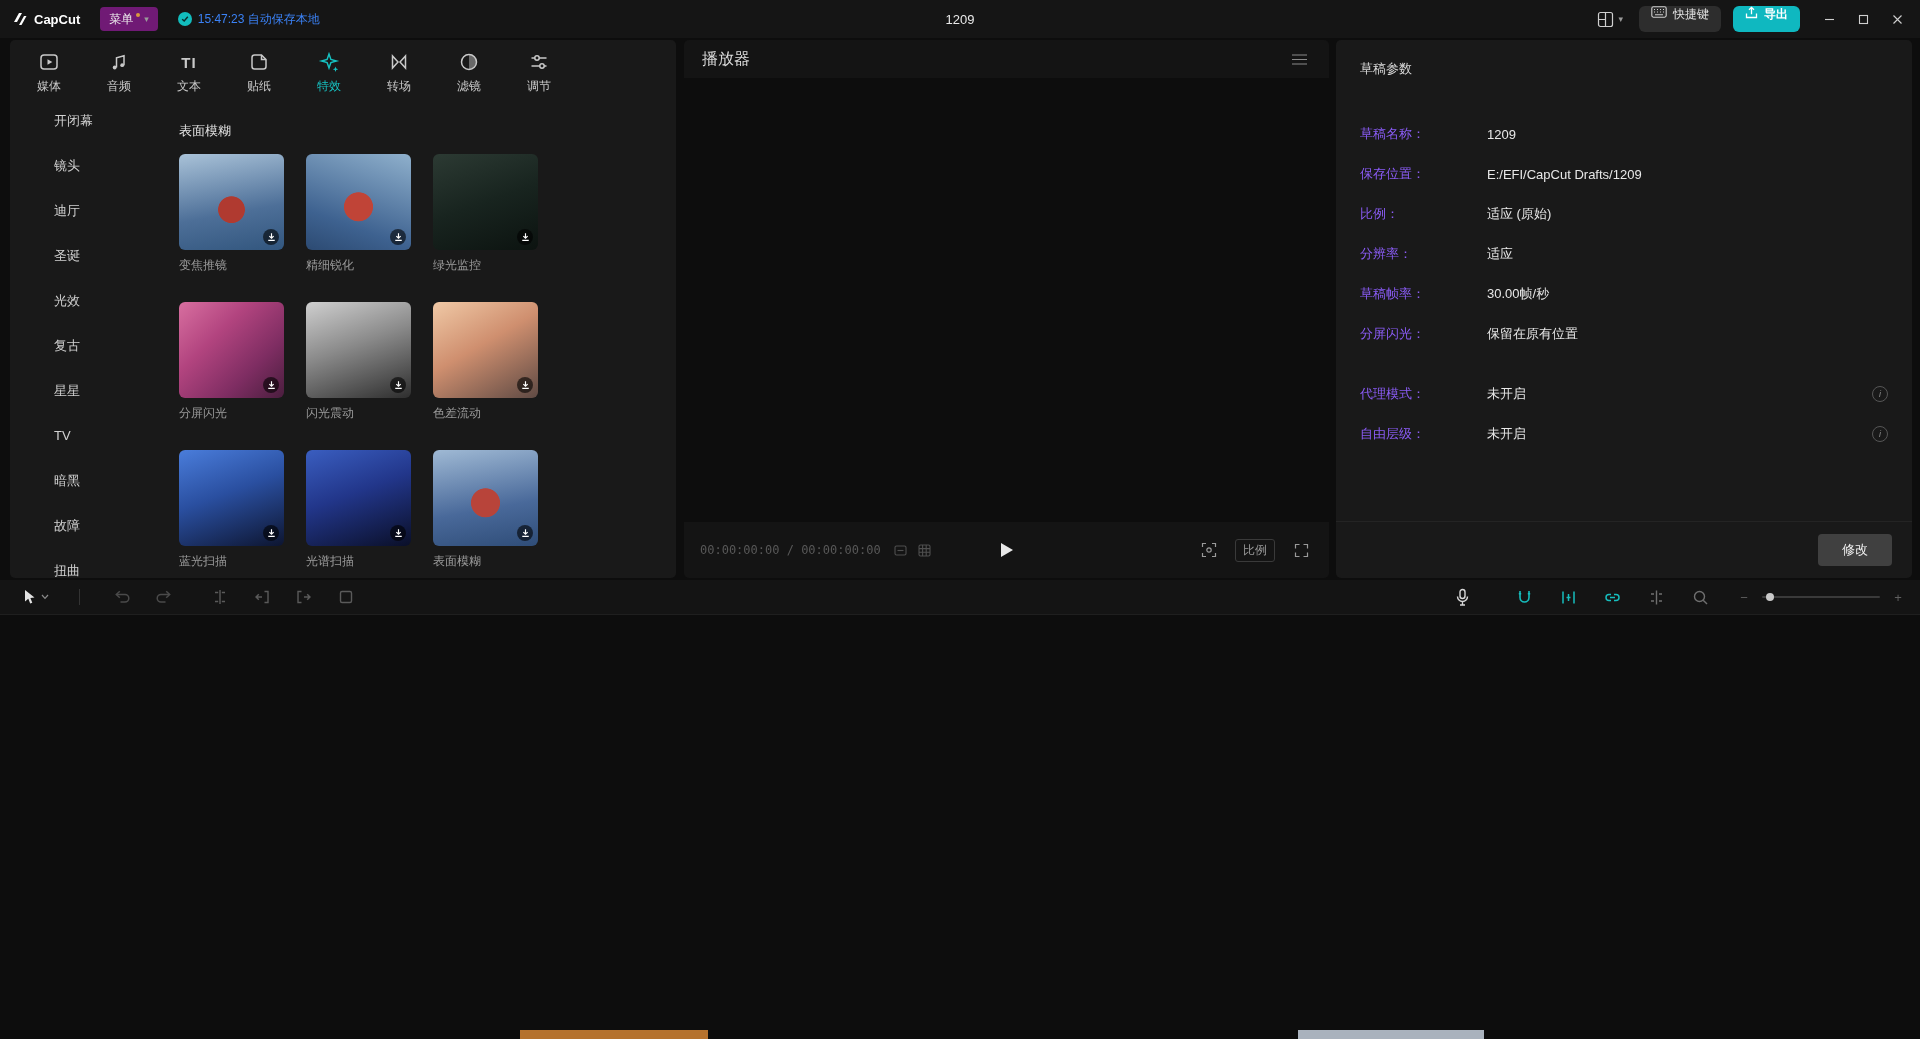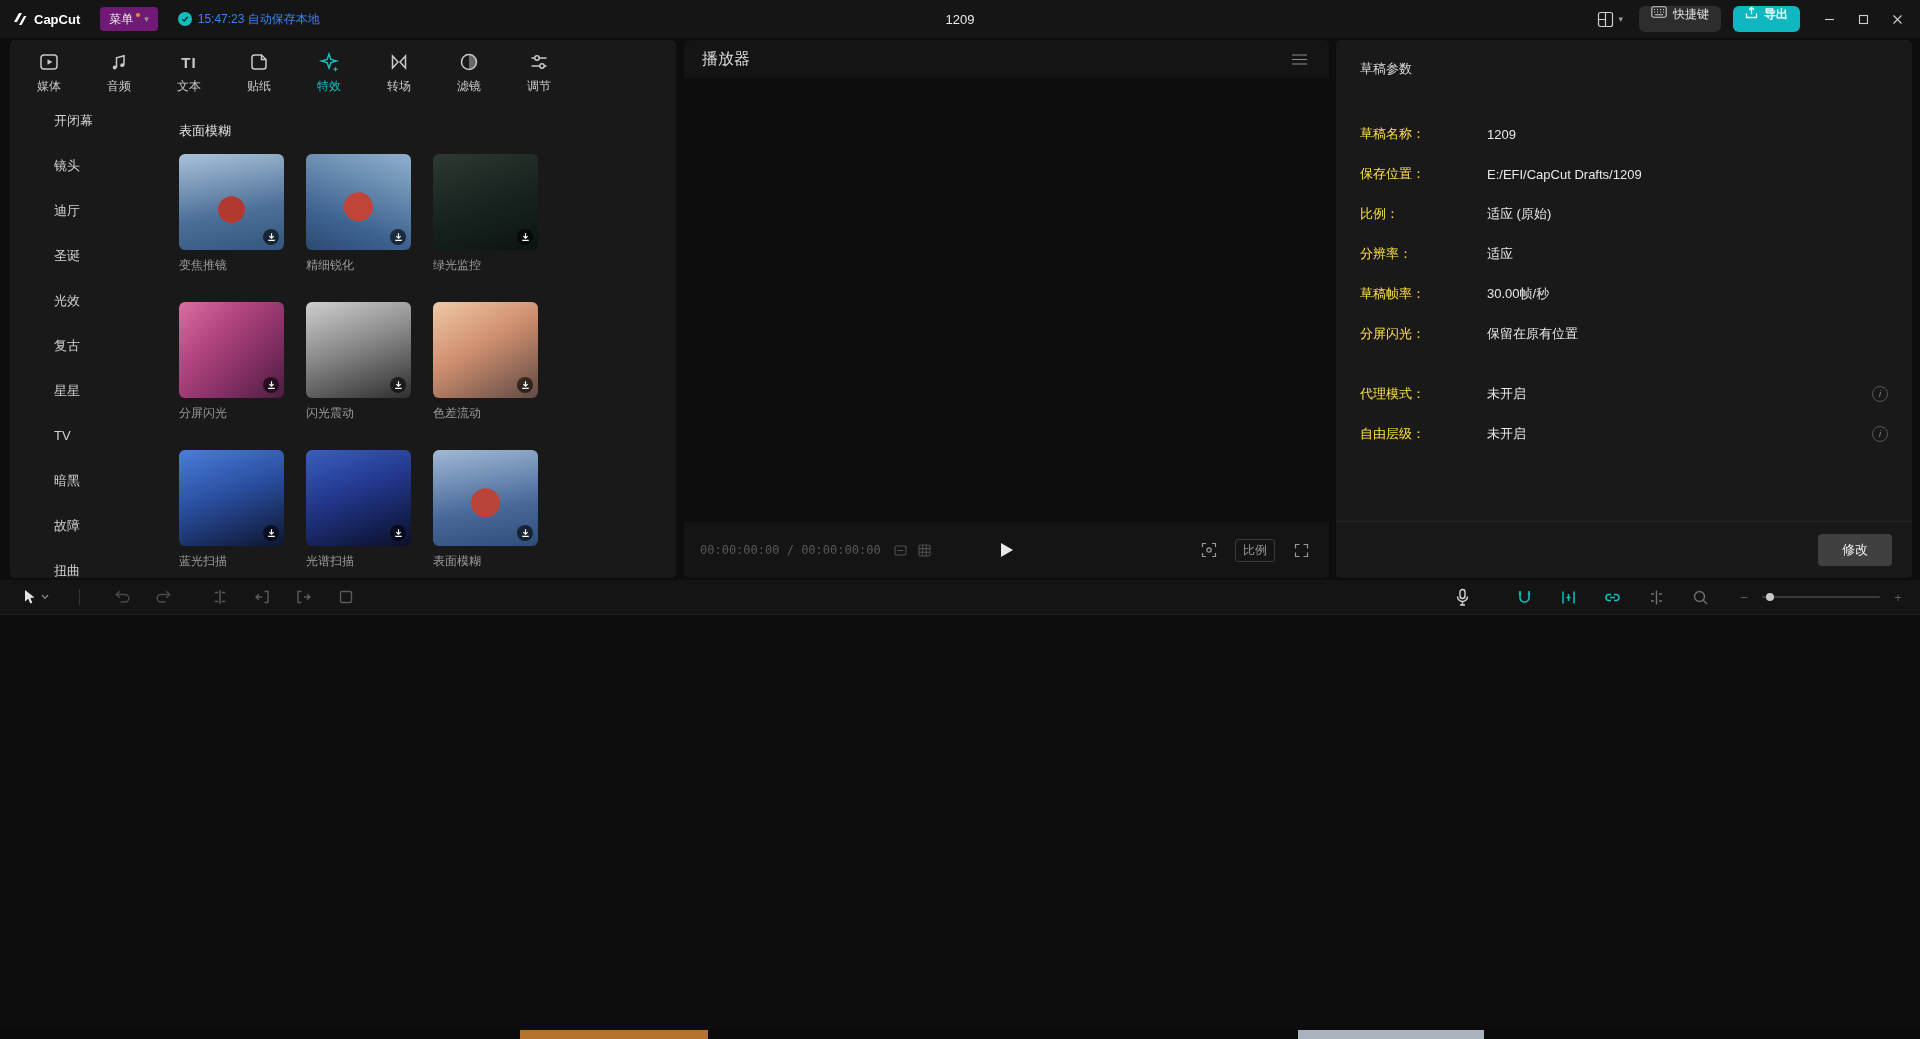--- a/index.html
+++ b/index.html
@@ -56,21 +56,21 @@
   .timecode{font-family:"DejaVu Sans Mono","Liberation Mono",monospace;font-size:12px;color:#585858;}
   .pc-small{display:flex;gap:8px;margin-left:12px;color:#4f4f4f;}
   .play-btn{position:absolute;left:50%;transform:translateX(-50%);cursor:pointer;}
   .pc-right{position:absolute;right:16px;display:flex;align-items:center;gap:14px;color:#9a9a9a;}
   .ratio-chip{border:1px solid #3a3a3a;border-radius:3px;padding:2px 7px;font-size:12px;color:#9a9a9a;cursor:pointer;}
 
   
   .draft-header{padding:20px 24px 0;font-size:13px;color:#dadada;}
   .draft-fields{padding:36px 24px 0;}
   .dp-row{height:40px;display:flex;align-items:center;}
-  .dp-label{width:127px;flex:none;color:#fde047;font-size:13px;font-family:Liberation Serif, serif;}
+  .dp-label{width:127px;flex:none;color:#8b5cf6;font-size:13px;font-family:Liberation Serif, serif;}
   .dp-value{color:#e8e8e8;font-size:13px;}
   .draft-toggles{padding:20px 24px 0;}
   .info-icon{margin-left:auto;width:14px;height:14px;border:1px solid #565656;border-radius:50%;color:#8a8a8a;
              font-size:9px;display:flex;align-items:center;justify-content:center;font-style:italic;cursor:pointer;}
   .draft-footer{position:absolute;left:0;right:0;bottom:0;height:56px;border-top:1px solid #242424;
                 display:flex;align-items:center;justify-content:flex-end;padding:0 20px;}
   .modify-btn{background:#404040;border:none;border-radius:4px;padding:7px 24px;font-size:13px;color:#f0f0f0;cursor:pointer;
               font-family:"Liberation Sans",sans-serif;}
 
   

